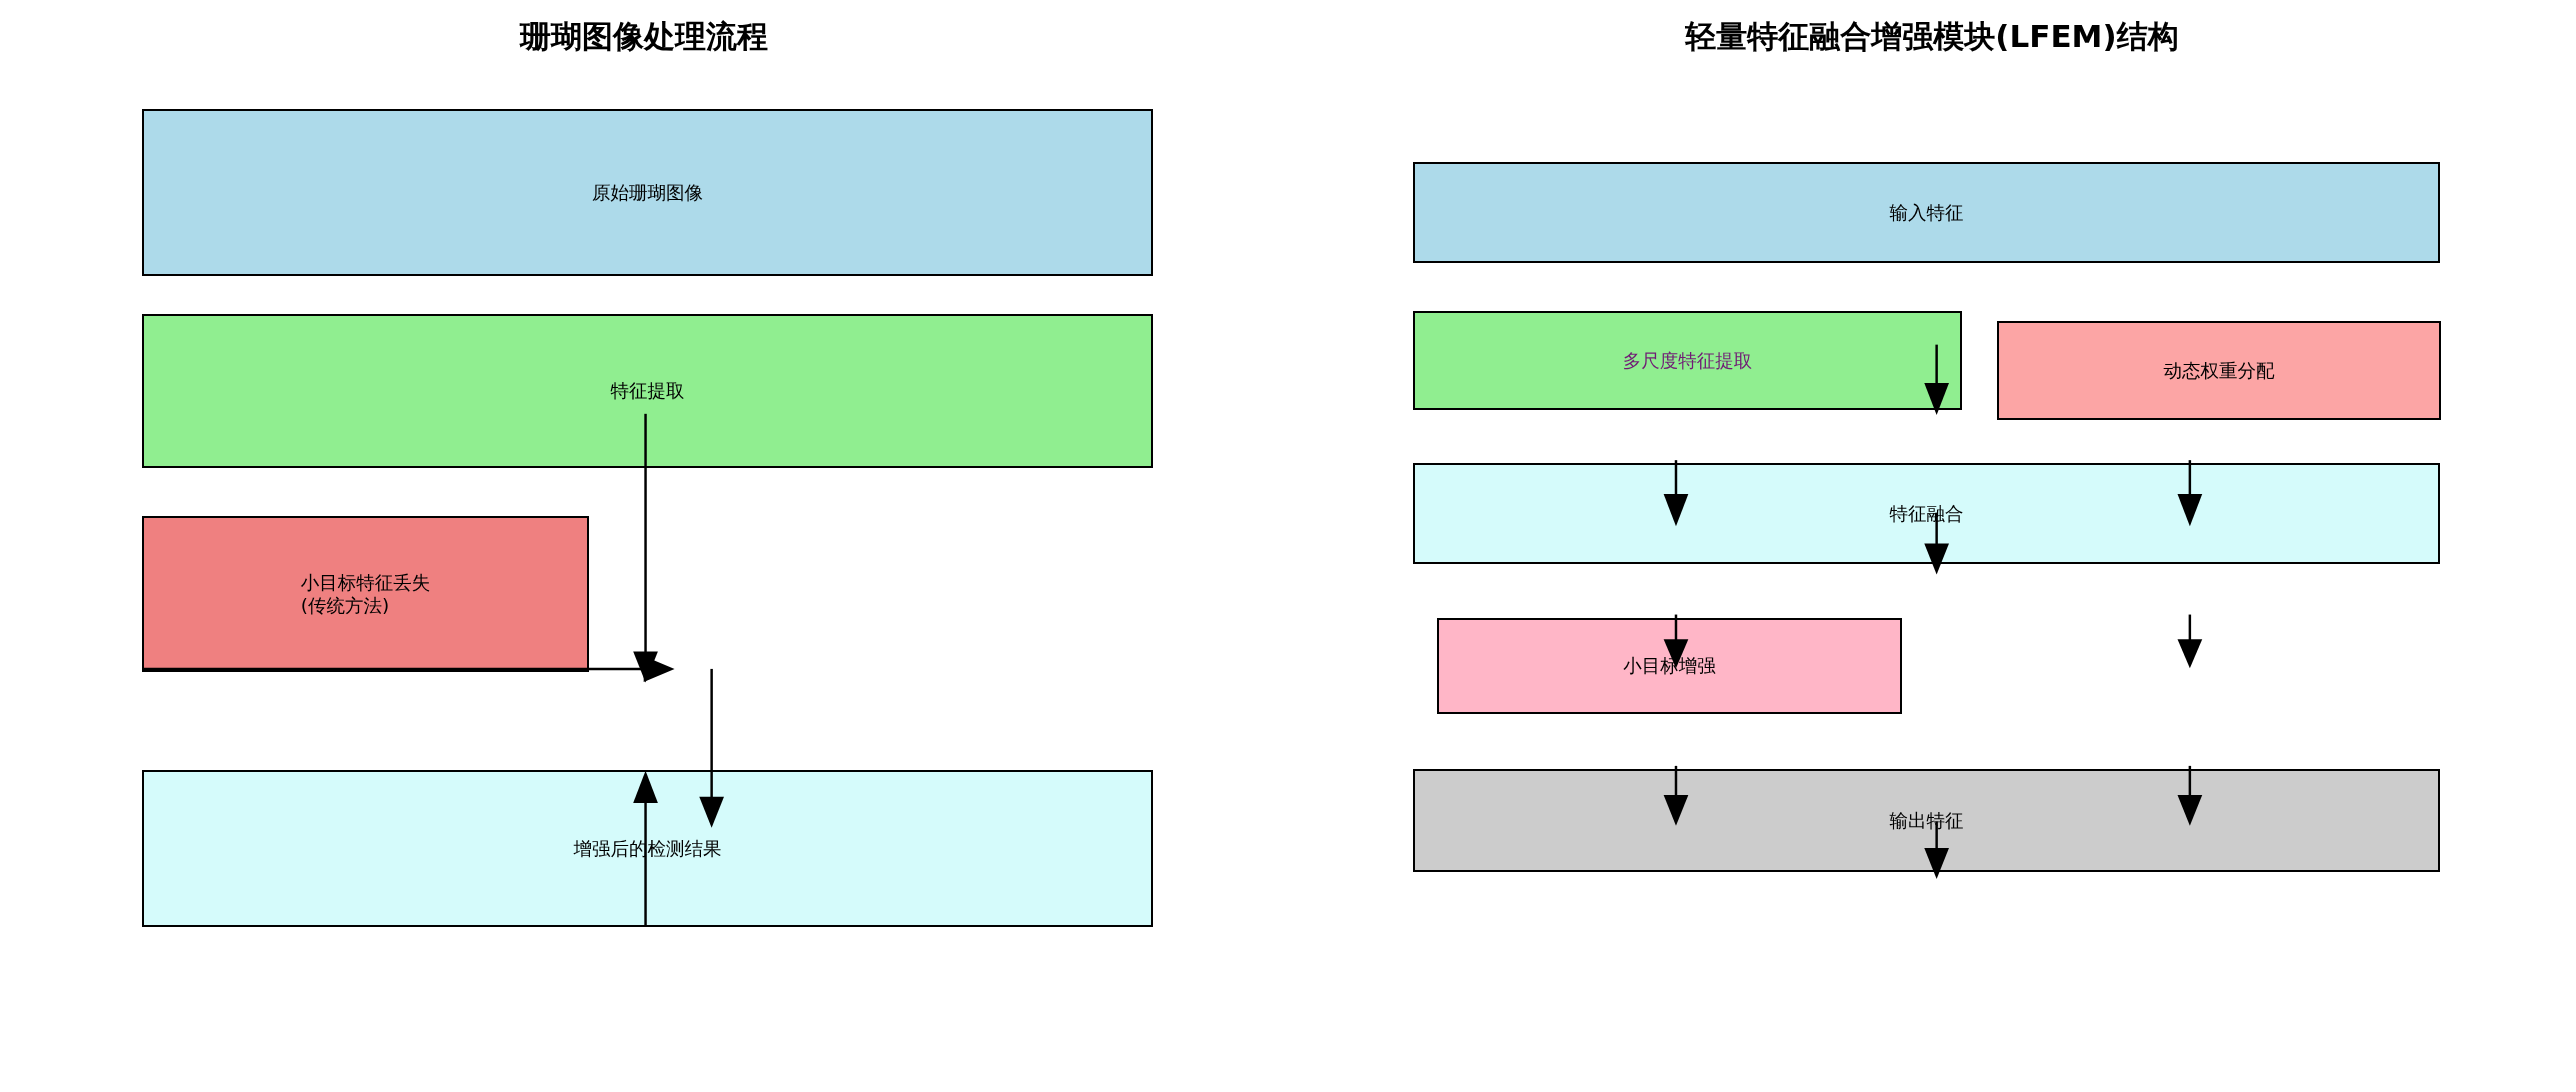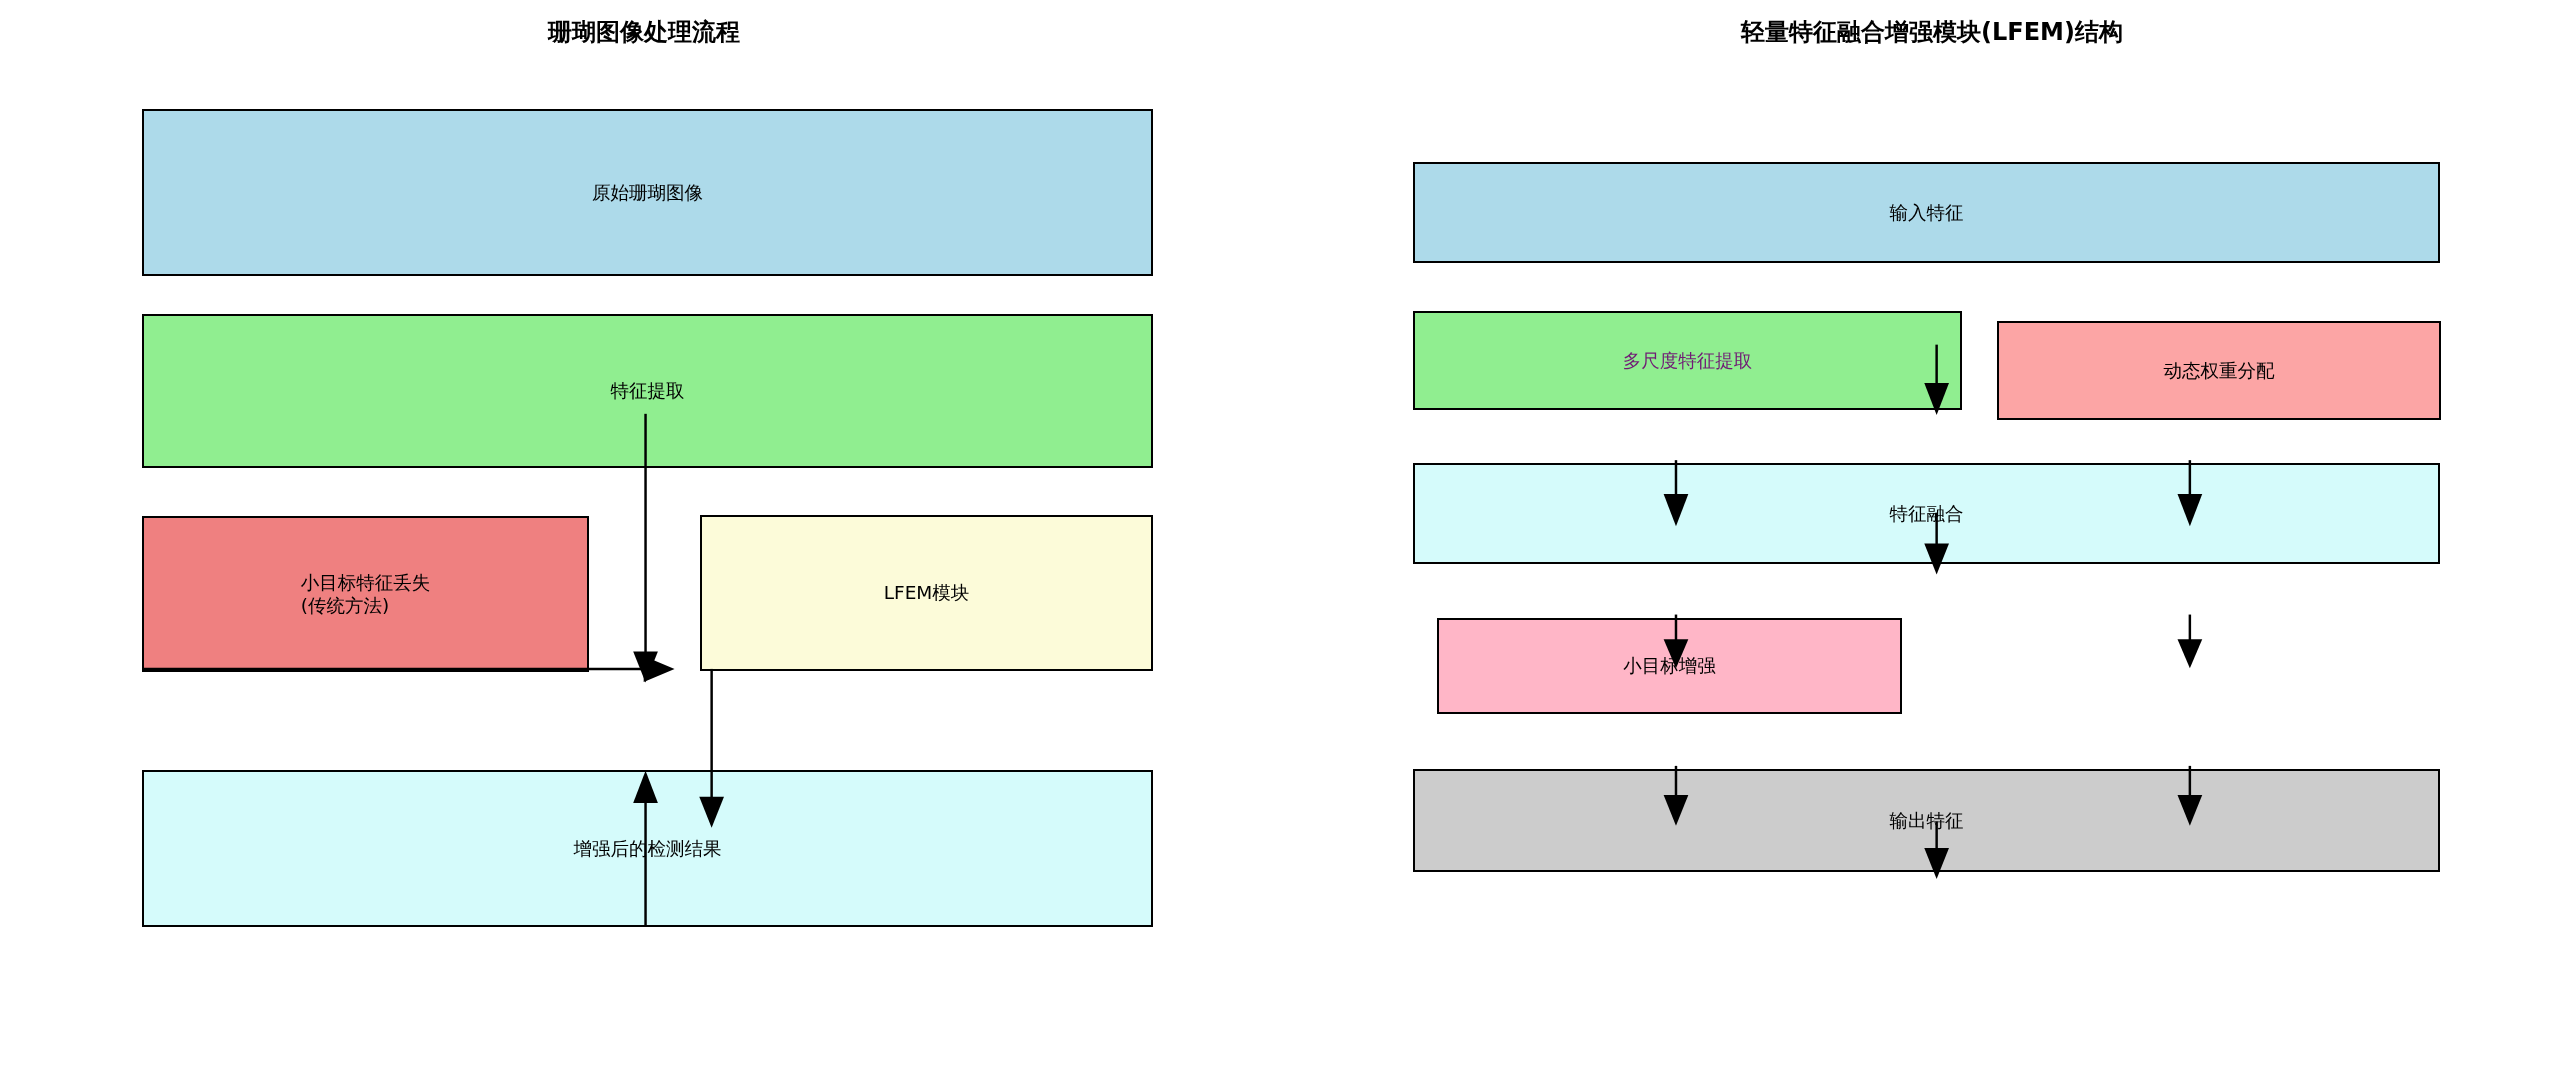--- a/index.html
+++ b/index.html
@@ -28,21 +28,21 @@
   }
   #panel-left  { left: 0; }
   #panel-right { left: 1288px; }
 
   .panel-title {
     position: absolute;
     left: 0;
     width: 1288px;
     text-align: center;
     font-weight: bold;
-    font-size: 24px;
+    font-size: 31px;
     color: #000000;
     letter-spacing: 0px;
     white-space: nowrap;
   }
   #title-left  { top: 16px; }
   #title-right { top: 16px; }
 
   .node {
     position: absolute;
     box-sizing: border-box;
@@ -82,21 +82,20 @@
 
     <div class="panel-title" id="title-left">珊瑚图像处理流程</div>
 
     <div class="node" id="node-raw-coral-image" style="left: 142px; top: 109px; width: 1011px; height: 167px; background: rgb(173, 218, 234); border-color: rgb(0, 0, 0); color: rgb(0, 0, 0);">原始珊瑚图像</div>
 
     <div class="node" id="node-feature-extraction" style="left: 142px; top: 314px; width: 1011px; height: 154px; background: rgb(144, 238, 144); border-color: rgb(0, 0, 0); color: rgb(0, 0, 0);">特征提取</div>
 
     <div class="node" id="node-small-target-loss" style="left: 142px; top: 516px; width: 447px; height: 156px; background: rgb(239, 128, 128); border-color: rgb(0, 0, 0); color: rgb(0, 0, 0);">小目标特征丢失
 (传统方法)</div>
 
-    <div class="node" id="node-lfem-module" style="left: 700px; top: 515px; width: 453px; height: 156px; background: rgb(252, 251, 217); border-color: rgb(0, 0, 0); color: rgb(0, 0, 0);">LFEM模块</div>
 
     <div class="node" id="node-enhanced-result" style="left: 142px; top: 770px; width: 1011px; height: 157px; background: rgb(213, 251, 251); border-color: rgb(0, 0, 0); color: rgb(0, 0, 0);">增强后的检测结果</div>
 
     <svg class="arrows" id="arrows-left" viewBox="0 0 2085 1768">
 
       <g>
         <line class="arrow-line" x1="1045" y1="670" x2="1045" y2="1060"></line>
         <polygon class="arrow-head" points="1025,1055 1065,1055 1045,1105"></polygon>
       </g>
 

